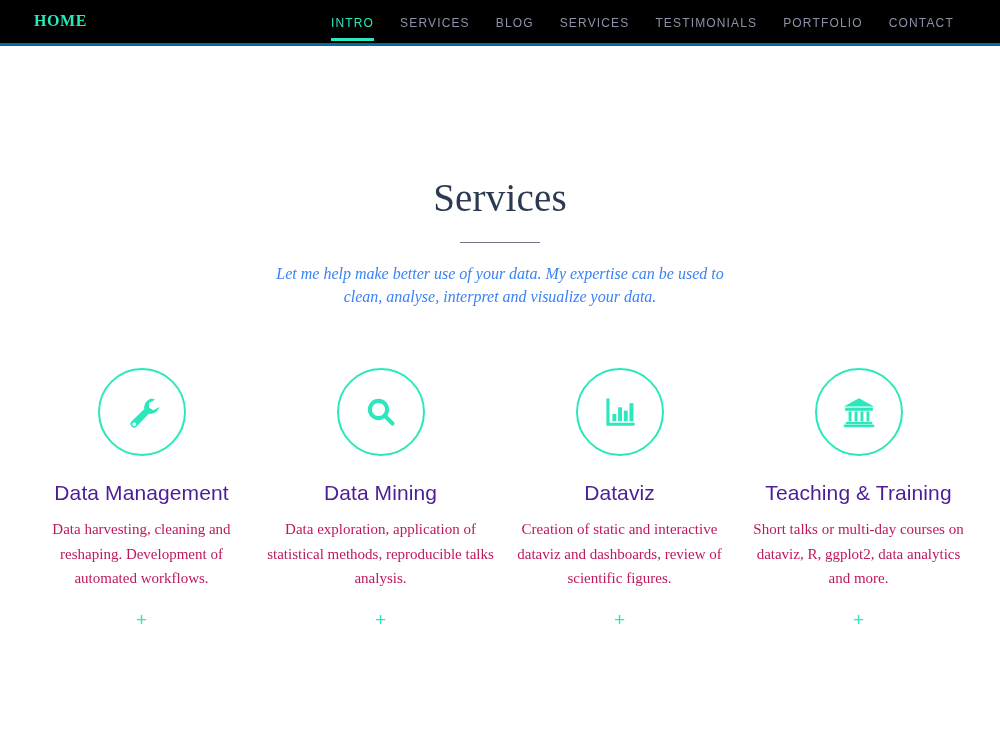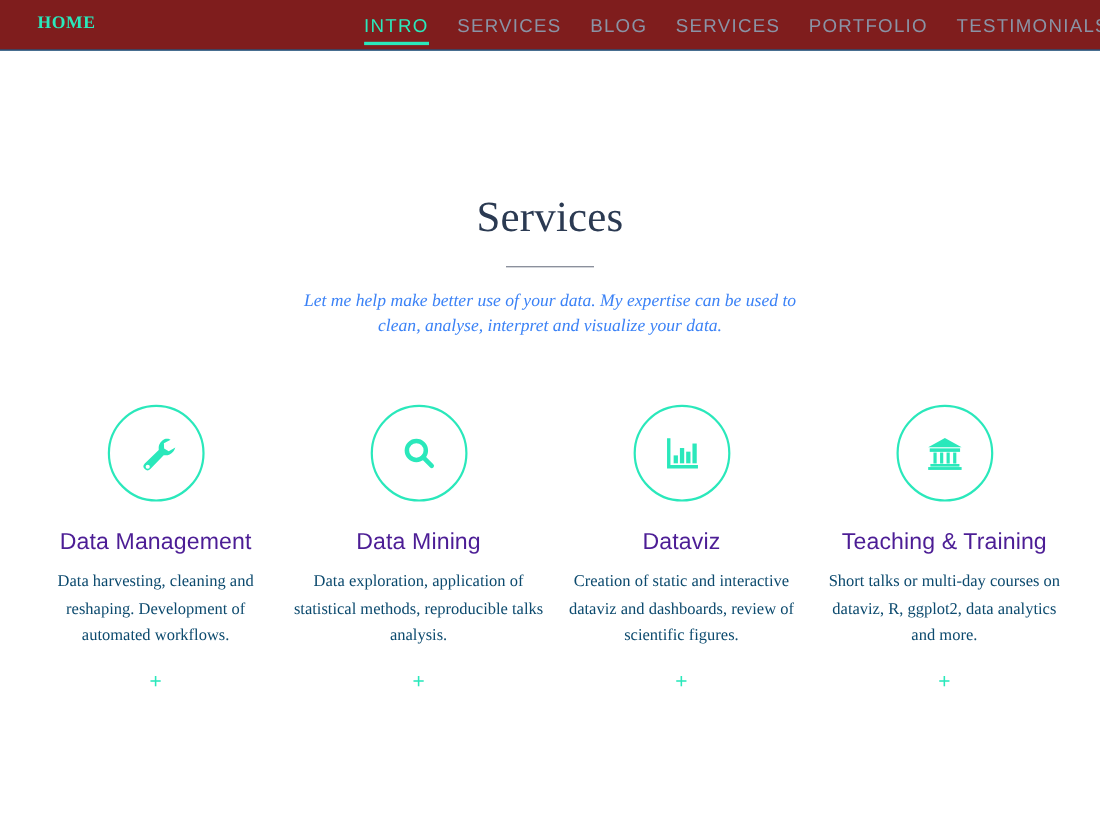--- a/index.html
+++ b/index.html
@@ -10,22 +10,22 @@
     background: #ffffff;
     font-family: "Liberation Sans", sans-serif;
     -webkit-font-smoothing: antialiased;
   }
 
   
   .site-header {
     position: relative;
     height: 46px;
     width: 100%;
-    background: #7f1d1d;
-    border-bottom: 1px solid #0369a1;
+    background: #000000;
+    border-bottom: 3px solid #0369a1;
     display: flex;
     align-items: center;
     text-decoration: underline;
   }
 
   .brand {
     position: absolute;
     left: 34px;
     top: 13px;
     font-family: "Liberation Serif", serif;
@@ -48,21 +48,21 @@
   }
 
   .nav-item {
     position: relative;
     height: 46px;
     display: flex;
     align-items: center;
     padding: 0 0 0 0;
     margin-right: 26px;
     font-family: "Liberation Sans", sans-serif;
-    font-size: 17px;
+    font-size: 12px;
     letter-spacing: 1.15px;
     color: #8a93a5;
     text-decoration: none;
     white-space: nowrap;
     line-height: 1;
   }
   .nav-item:last-child { margin-right: 0; }
 
   .nav-item.is-active { color: #2ae8bb; }
 
@@ -146,21 +146,21 @@
     line-height: 1.2;
     color: #4c1d95;
     letter-spacing: 0.1px;
   }
 
   .service-desc {
     margin-top: 12px;
     font-family: "Liberation Serif", serif;
     font-size: 15px;
     line-height: 1.63;
-    color: #0c4a6e;
+    color: #be185d;
   }
 
   .plus-link {
     display: block;
     margin-top: 19px;
     font-family: "Liberation Sans", sans-serif;
     font-size: 19px;
     line-height: 1;
     color: #2ae8bb;
     text-decoration: none;
@@ -170,22 +170,22 @@
 <body>
 
 <header class="site-header">
   <a class="brand" href="#">HOME</a>
 
   <nav class="main-nav">
     <a class="nav-item is-active" href="#">INTRO</a>
     <a class="nav-item" href="#">SERVICES</a>
     <a class="nav-item" href="#">BLOG</a>
     <a class="nav-item" href="#">SERVICES</a>
+    <a class="nav-item" href="#">TESTIMONIALS</a>
     <a class="nav-item" href="#">PORTFOLIO</a>
-    <a class="nav-item" href="#">TESTIMONIALS</a>
     <a class="nav-item" href="#">CONTACT</a>
   </nav>
 </header>
 
 <div class="section-head">
   <h1 class="section-title">Services</h1>
   <hr class="title-rule">
   <p class="section-sub">
     <span>Let me help make better use of your data. My expertise can be used</span>
     <span>to clean, analyse, interpret and visualize your data.</span>

